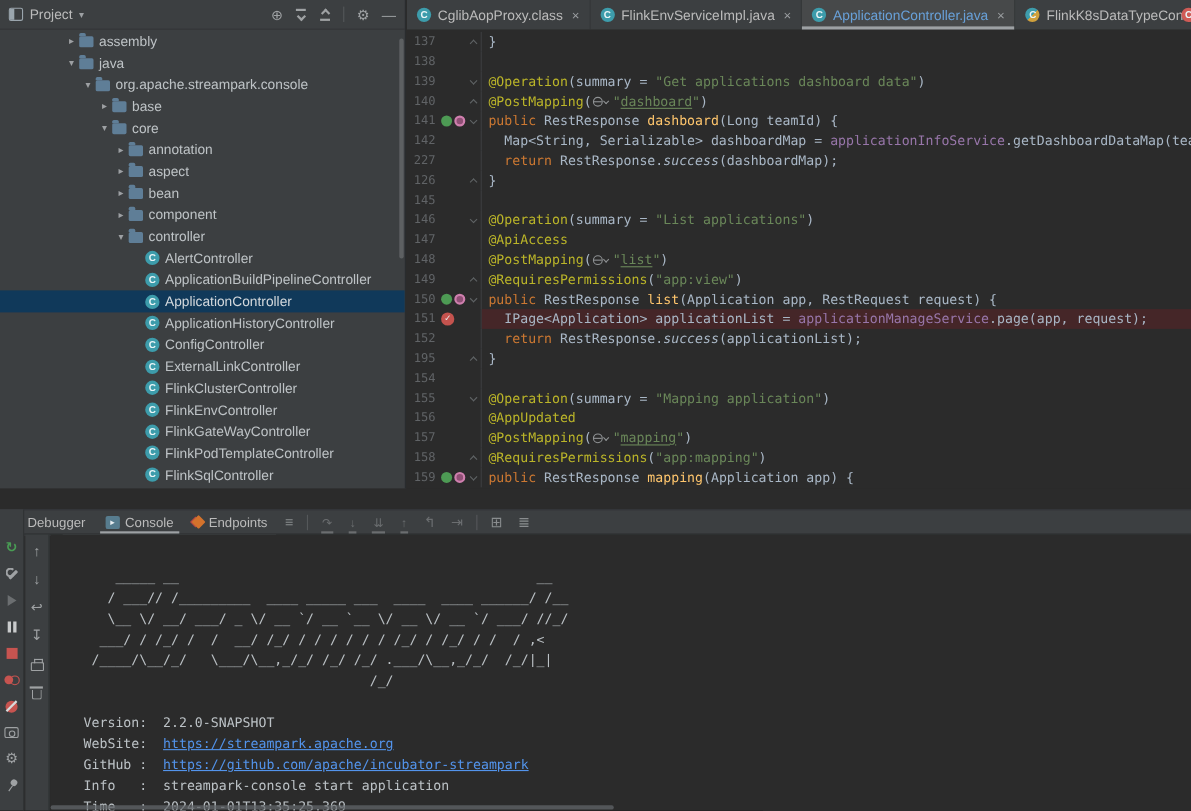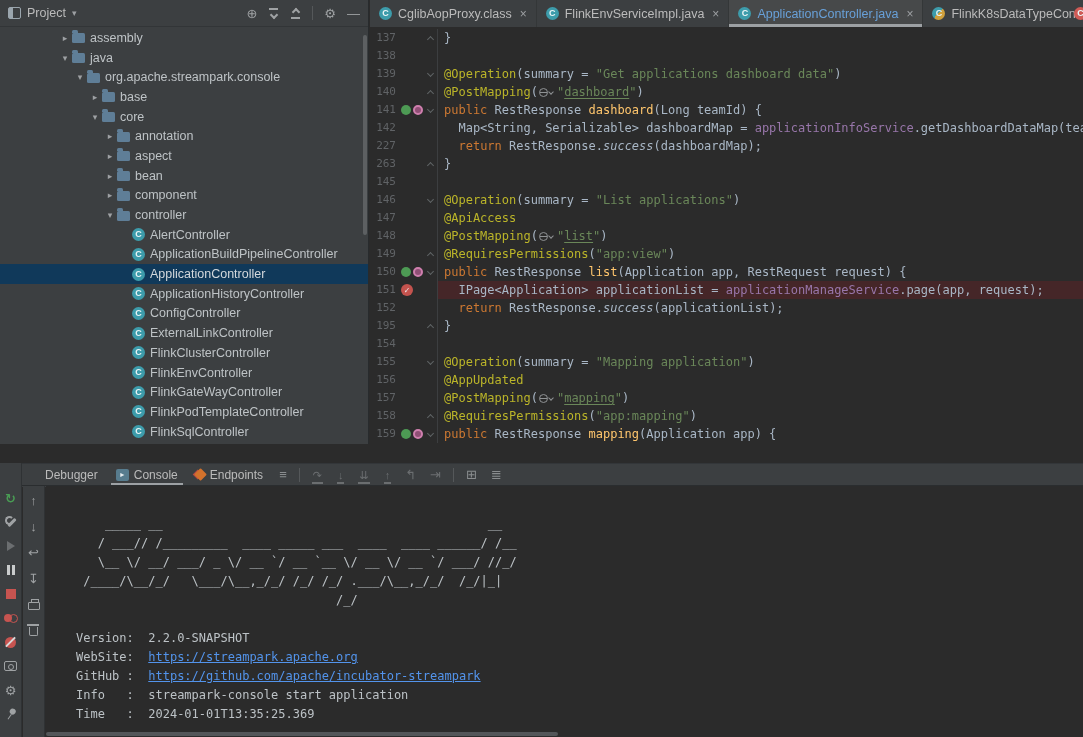--- a/index.html
+++ b/index.html
@@ -86,21 +86,21 @@
                border-top:1px solid #323537; display:flex; align-items:center; font-size:12px; color:#bbbbbb; }
   .debug-label { margin:0 10px 0 8px; }
   .session-tab { display:flex; align-items:center; gap:5px; height:100%; padding:0 8px;
                  position:relative; background:#46494a; }
   .session-tab::after { content:""; position:absolute; left:0; right:0; bottom:0; height:2px; background:#8e9396; }
   .runcfg { width:12px; height:12px; border-radius:50% 50% 50% 2px; background:#4fa15a; position:relative; flex:none; }
   .runcfg::before { content:""; position:absolute; left:-2px; bottom:-1px; width:5px; height:5px; border-radius:50%; background:#c4534e; }
 
   .debug-toolbar { position:absolute; left:0; top:463px; width:1083px; height:23px; background:#3c3f41;
                    border-top:1px solid #333639; border-bottom:1px solid #2a2d2f;
-                   display:flex; align-items:center; padding-left:36px; }
+                   display:flex; align-items:center; padding-left:16px; }
   .dtab { display:flex; align-items:center; gap:5px; padding:0 9px; height:100%;
           color:#bbbbbb; font-size:12px; position:relative; cursor:default; }
   .dtab.sel::after { content:""; position:absolute; left:4px; right:4px; bottom:0; height:2px; background:#9da1a4; }
   .console-ico { width:13px; height:12px; border-radius:2px; background:#577c8e; color:#e8eef1;
                  font-size:8px; line-height:12px; text-align:center; flex:none; }
   .endpoints-ico { width:9px; height:9px; background:#d3722c; transform:rotate(45deg); border-radius:1px;
                    box-shadow:-2px 2px 0 -1px #b94a43; flex:none; }
   .tbico { color:#8a8d8f; font-size:13px; margin:0 7px; line-height:14px; }
   .tbico.dis { color:#6b6e70; }
   .bar-under { border-bottom:2px solid #6b6e70; padding:0 1px 1px 1px; font-size:11px; line-height:11px; color:#6b6e70; }
@@ -361,21 +361,21 @@
       <div class="cl">
         <span class="gut">
           <span class="lnum">227</span>
           <span class="gicons"></span>
           <span class="fold"></span>
         </span>
         <span class="codetext"><span class="seg-d">  </span><span class="seg-kw">return </span><span class="seg-d">RestResponse.</span><span class="seg-it">success</span><span class="seg-d">(dashboardMap);</span></span>
       </div>
       <div class="cl">
         <span class="gut">
-          <span class="lnum">263</span>
+          <span class="lnum">126</span>
           <span class="gicons"></span>
           <span class="fold">
             <span class="fm u"></span>
           </span>
         </span>
         <span class="codetext"><span class="seg-d">}</span></span>
       </div>
       <div class="cl">
         <span class="gut">
           <span class="lnum">145</span>
@@ -599,20 +599,21 @@
     <span class="gi">
         <span class="i-trash"></span>
       </span>
   </div>
 
   <div class="console" id="console">
       <div class="con-line"></div>
       <div class="con-line">    _____ __                                             __</div>
       <div class="con-line">   / ___// /_________  ____ _____ ___  ____  ____ ______/ /__</div>
       <div class="con-line">   \__ \/ __/ ___/ _ \/ __ `/ __ `__ \/ __ \/ __ `/ ___/ //_/</div>
+      <div class="con-line">  ___/ / /_/ /  /  __/ /_/ / / / / / / /_/ / /_/ / /  / ,&lt;</div>
       <div class="con-line"> /____/\__/_/   \___/\__,_/_/ /_/ /_/ .___/\__,_/_/  /_/|_|</div>
       <div class="con-line">                                    /_/</div>
       <div class="con-line"></div>
       <div class="con-line"><span>Version:  </span><span>2.2.0-SNAPSHOT</span></div>
       <div class="con-line"><span>WebSite:  </span><span class="link">https://streampark.apache.org</span></div>
       <div class="con-line"><span>GitHub :  </span><span class="link">https://github.com/apache/incubator-streampark</span></div>
       <div class="con-line"><span>Info   :  </span><span>streampark-console start application</span></div>
       <div class="con-line"><span>Time   :  </span><span>2024-01-01T13:35:25.369</span></div>
     </div>
   <div class="console-scroll"></div>

